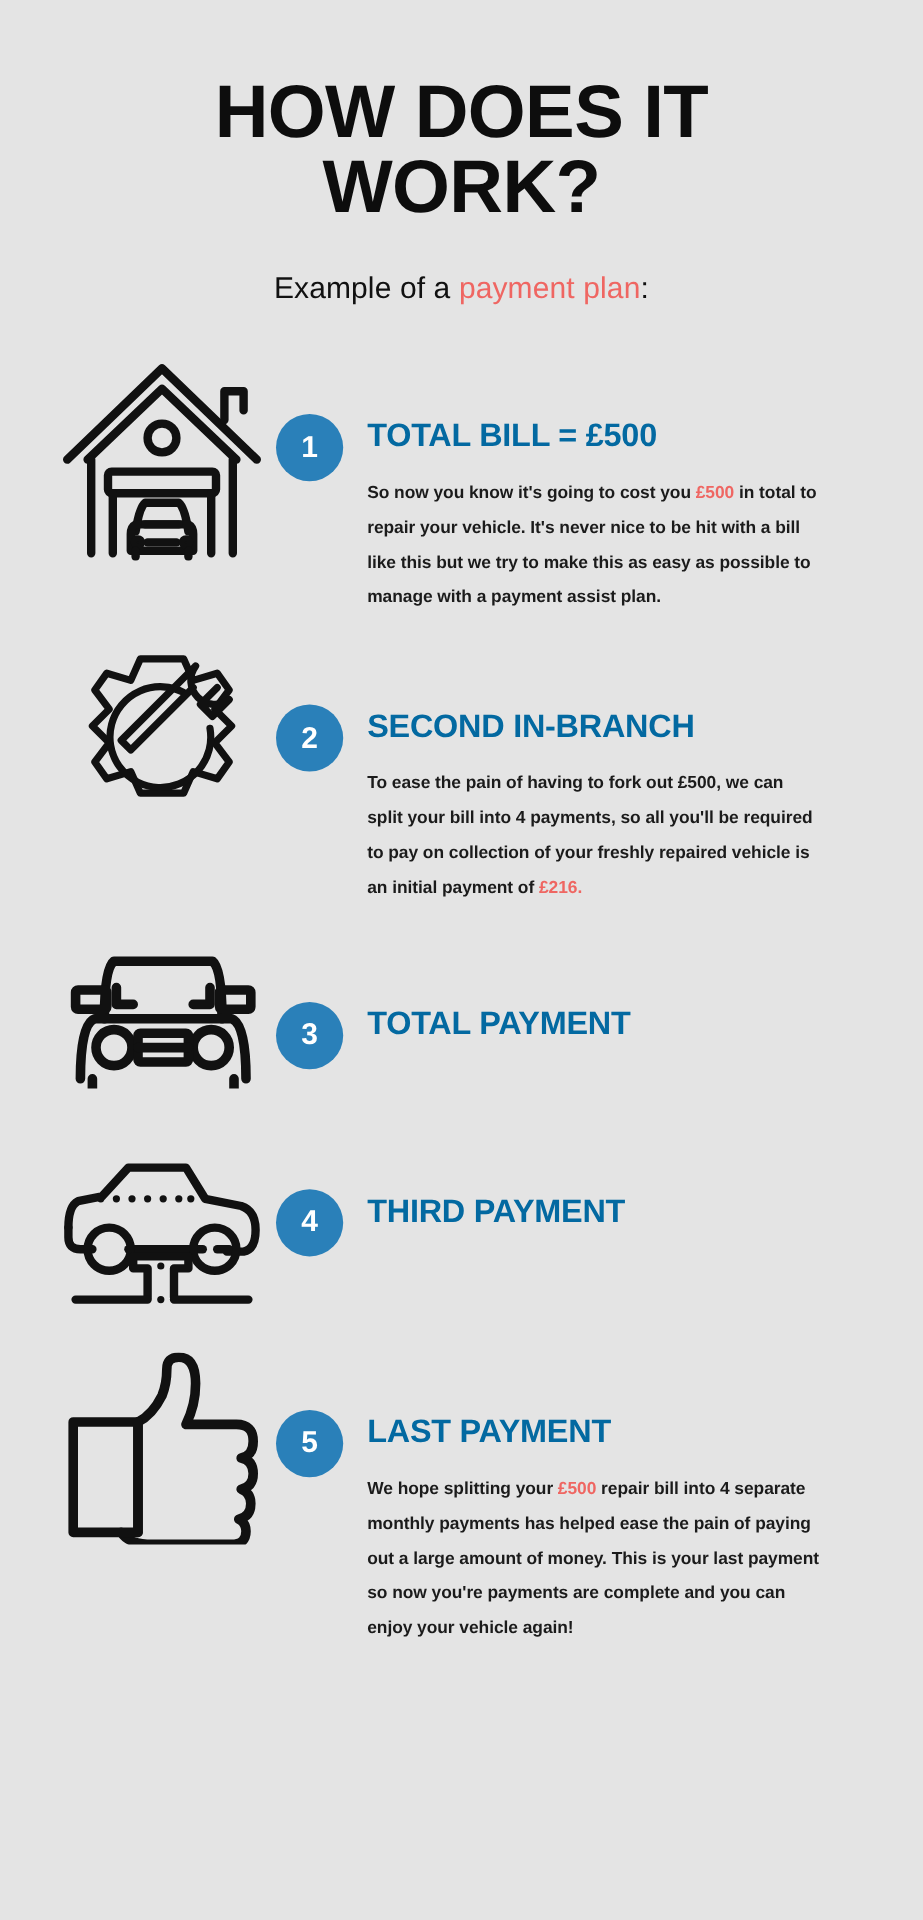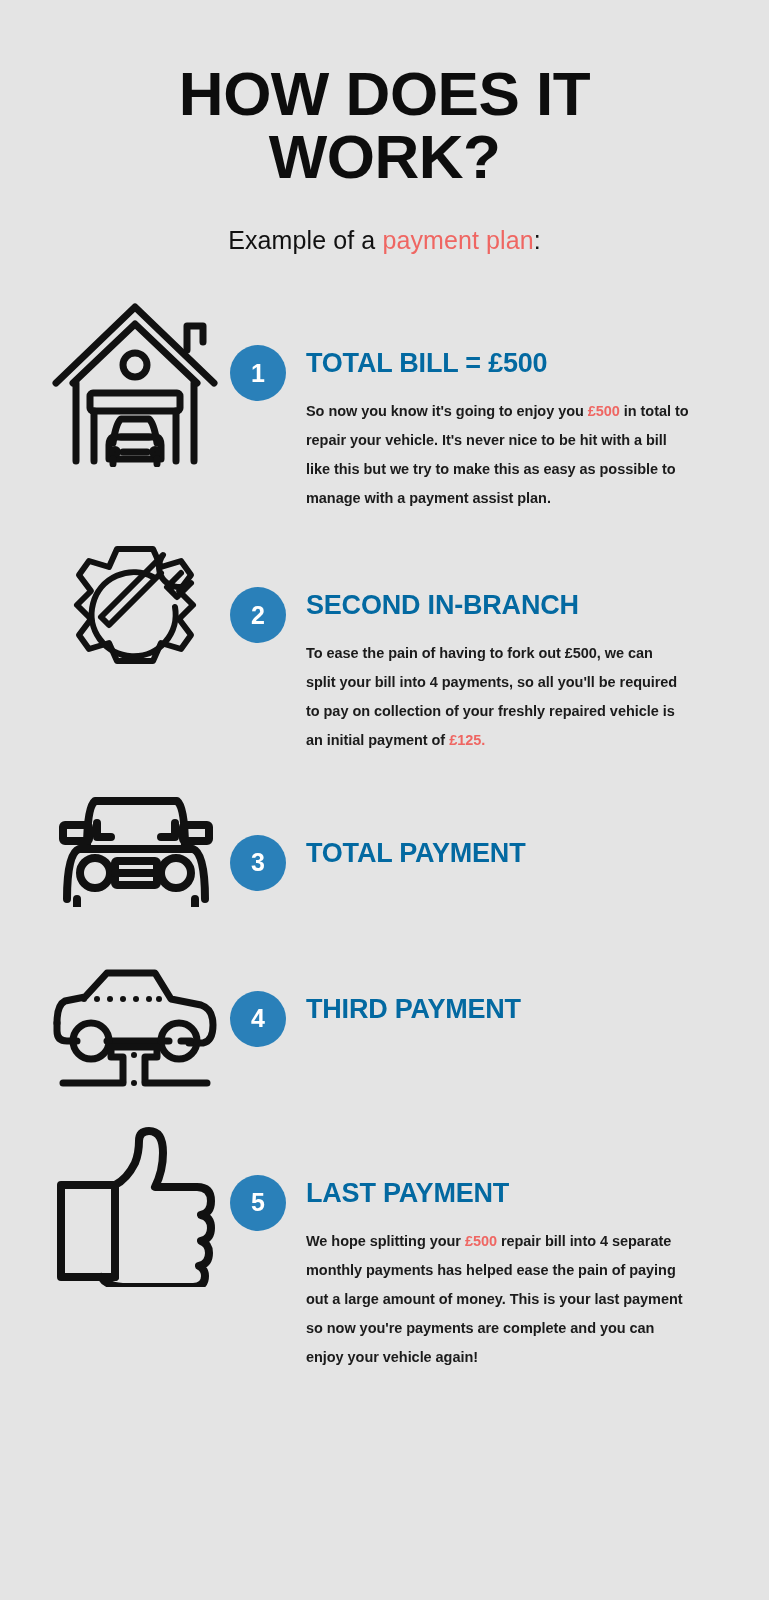--- a/index.html
+++ b/index.html
@@ -159,38 +159,38 @@
           <path d="M72 155 h24"></path>
           <circle cx="64" cy="155" r="2.5" fill="#111"></circle>
           <circle cx="104" cy="155" r="2.5" fill="#111"></circle>
           <path d="M62 162 v5 M106 162 v5"></path>
         </svg>
       </div>
       <div class="step-body">
         <div class="step-num">1</div>
         <div class="step-text">
           <div class="step-title">TOTAL BILL = £500</div>
-          <div class="step-desc"><span>So now you know it's going to enjoy you </span><span class="accent">£500</span><span> in total to repair your vehicle. It's never nice to be hit with a bill like this but we try to make this as easy as possible to manage with a payment assist plan.</span></div>
+          <div class="step-desc"><span>So now you know it's going to cost you </span><span class="accent">£500</span><span> in total to repair your vehicle. It's never nice to be hit with a bill like this but we try to make this as easy as possible to manage with a payment assist plan.</span></div>
         </div>
       </div>
     </div>
 
     <div class="step step-2">
       <div class="step-icon">
         <svg width="160" height="165" viewBox="0 0 160 165" fill="none" stroke="#111" stroke-width="6" stroke-linecap="round" stroke-linejoin="round">
           <path d="M62 10 h36 l8 18 l20 -6 l10 14 l-12 16 l14 14 l-14 14 l12 16 l-10 14 l-20 -6 l-8 18 h-36 l-8 -18 l-20 6 l-10 -14 l12 -16 l-14 -14 l14 -14 l-12 -16 l10 -14 l20 6 z"></path>
           <path d="M98 38 a42 42 0 1 0 22 30"></path>
           <path d="M126 34 l-14 14 l10 10 l14 -14 a20 20 0 0 1 -28 -28 l-10 10 l-52 52 l8 8 l52 -52"></path>
         </svg>
       </div>
       <div class="step-body">
         <div class="step-num">2</div>
         <div class="step-text">
           <div class="step-title">SECOND IN-BRANCH</div>
-          <div class="step-desc" style="max-width:380px"><span>To ease the pain of having to fork out £500, we can split your bill into 4 payments, so all you'll be required to pay on collection of your freshly repaired vehicle is an initial payment of </span><span class="accent">£125.</span></div>
+          <div class="step-desc" style="max-width:380px"><span>To ease the pain of having to fork out £500, we can split your bill into 4 payments, so all you'll be required to pay on collection of your freshly repaired vehicle is an initial payment of </span><span class="accent">£216.</span></div>
         </div>
       </div>
     </div>
 
     <div class="step step-3">
       <div class="step-icon">
         <svg width="165" height="120" viewBox="0 0 165 120" fill="none" stroke="#111" stroke-width="8" stroke-linecap="round" stroke-linejoin="round">
           <path d="M34 62 q0 -42 8 -48 h82 q8 6 8 48"></path>
           <rect x="10" y="38" width="26" height="16" rx="2"></rect>
           <rect x="130" y="38" width="26" height="16" rx="2"></rect>

